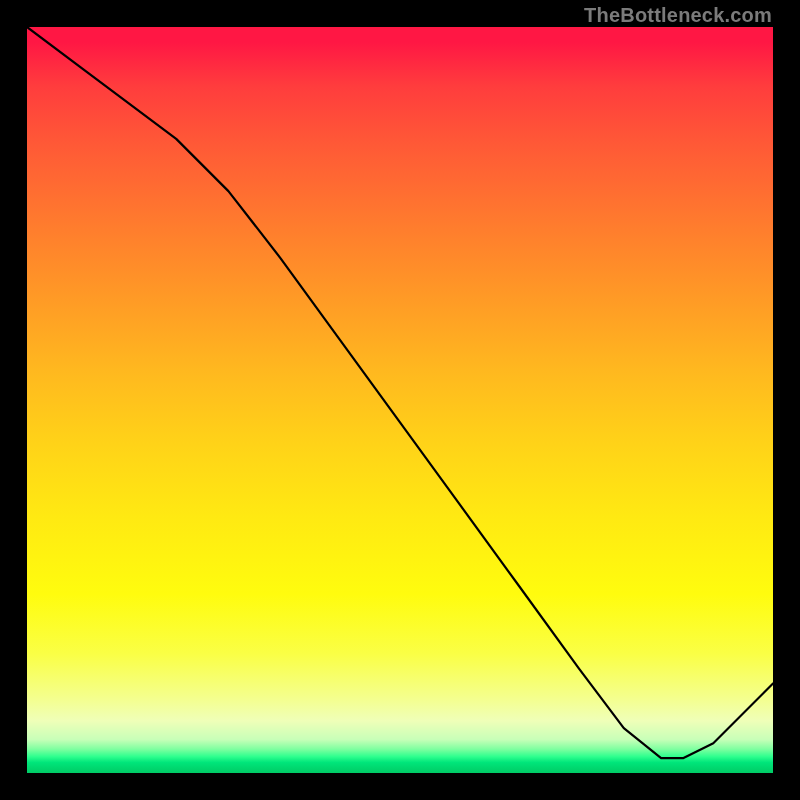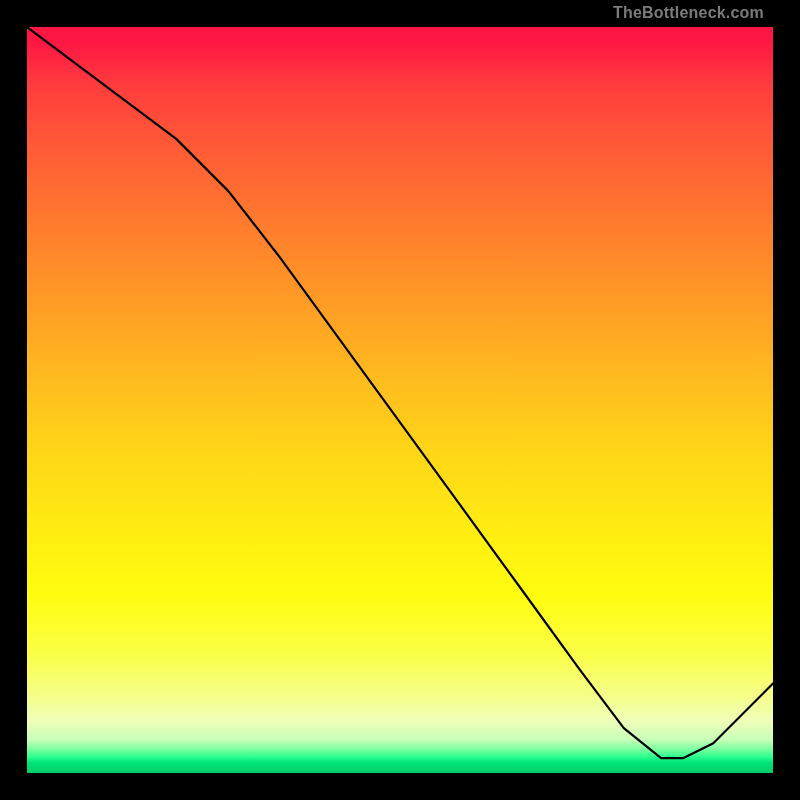--- a/index.html
+++ b/index.html
@@ -46,23 +46,23 @@
         #7effa0 96.8%,
         #2eff8e 97.8%,
         #00e57a 98.6%,
         #00d86f 99.3%,
         #00cc66 100%
       );
   }
   .watermark {
     position: absolute;
     top: 4px;
-    right: 36px;
+    right: 28px;
     color: #7b7b7b;
-    font-size: 16px;
+    font-size: 20px;
     font-weight: 600;
     letter-spacing: 0.2px;
     user-select: none;
   }
   svg.curve {
     position: absolute;
     inset: 0;
   }
 </style>
 </head>

